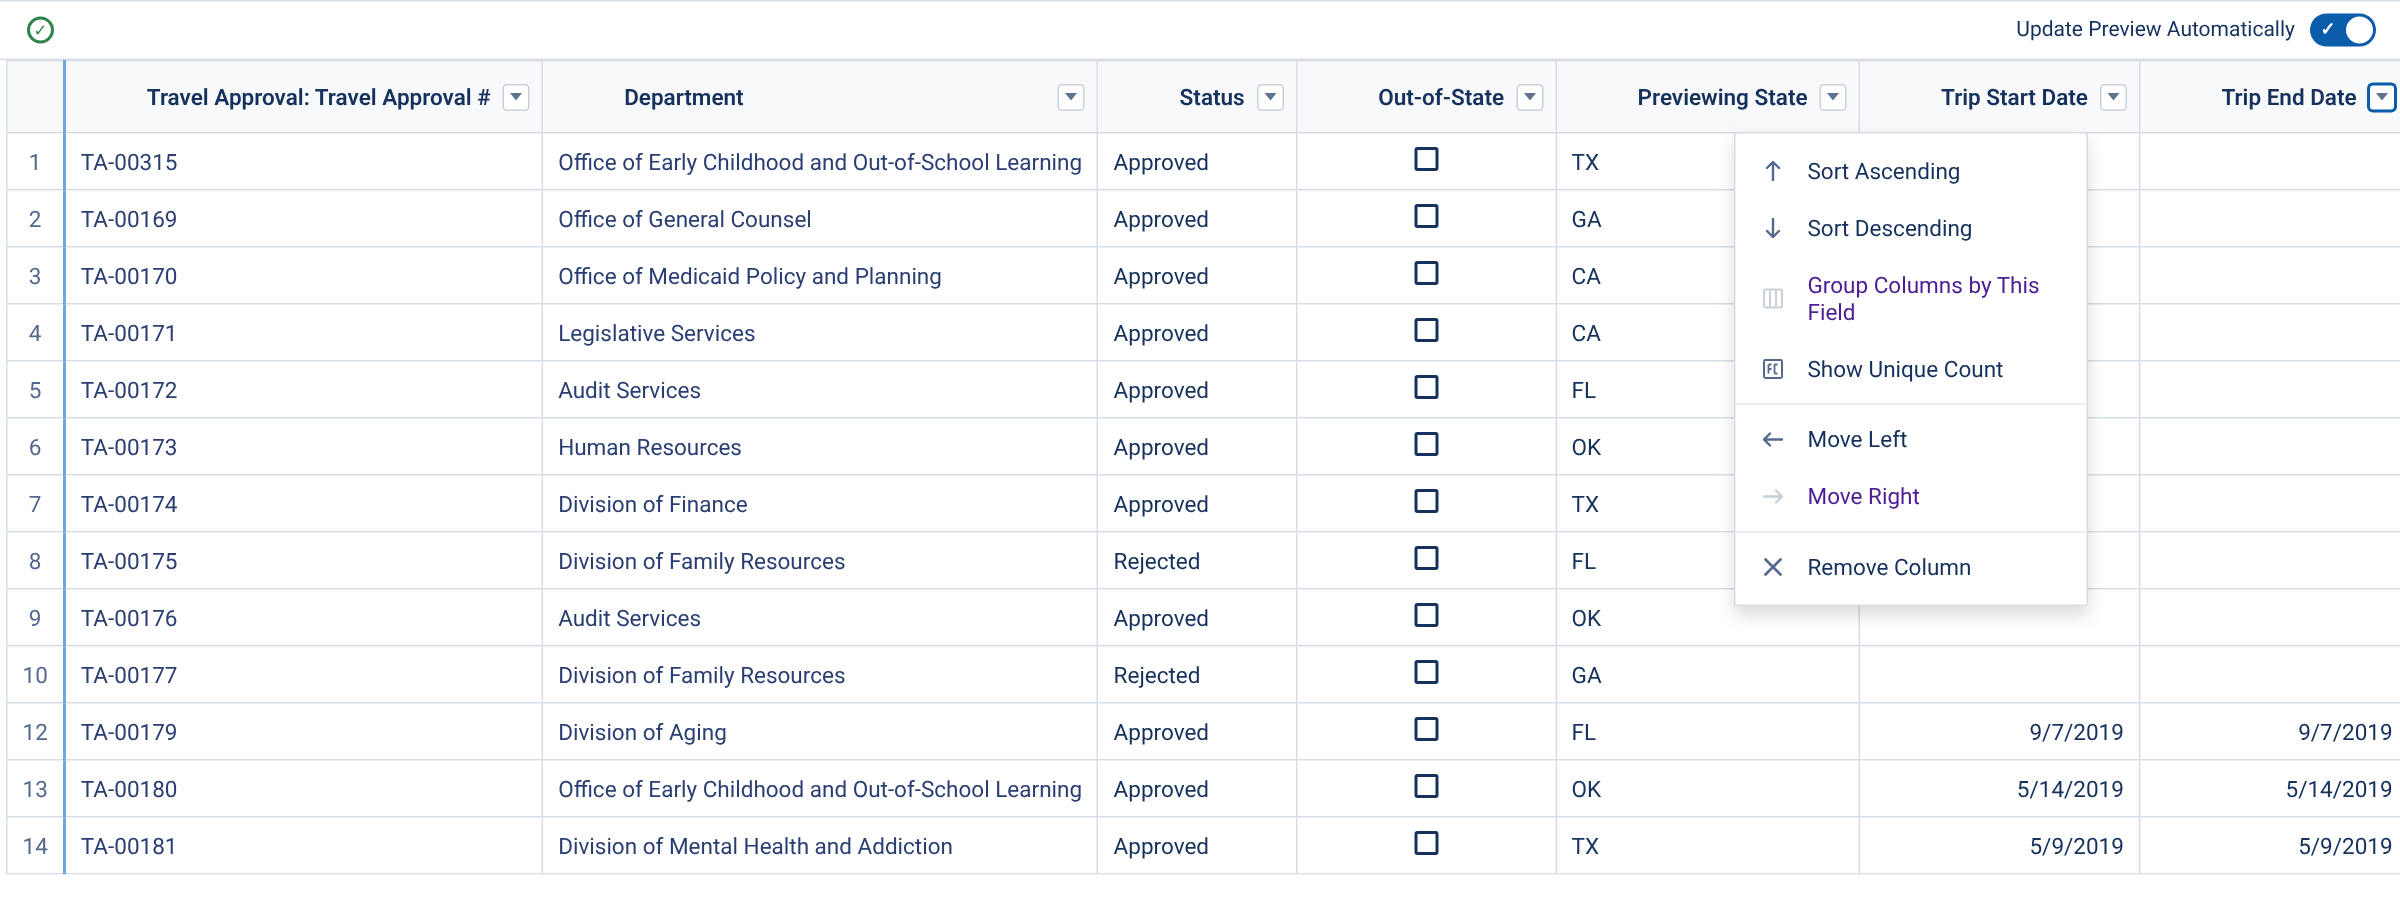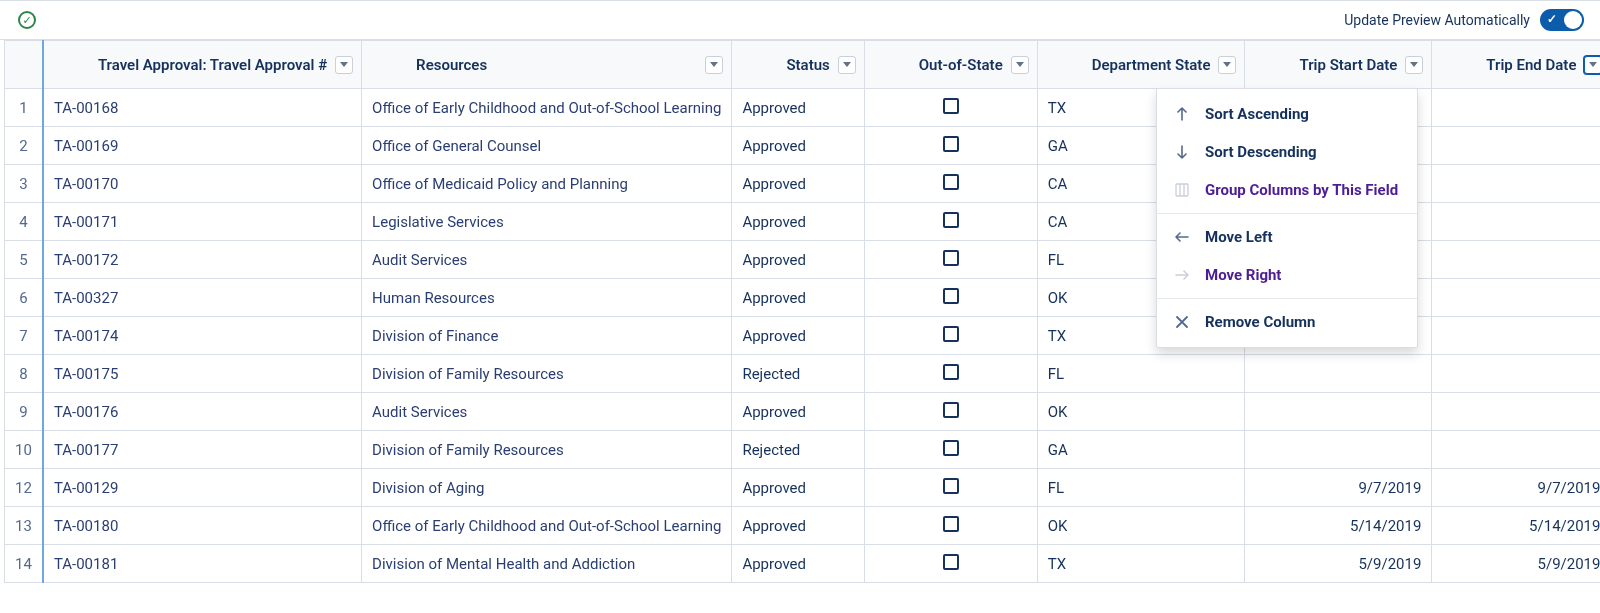--- a/index.html
+++ b/index.html
@@ -152,28 +152,27 @@
   col.c-end { width: 138px; }
 
   th.ta-col { border-left: 2px solid #6fa8dc; }
   td.ta-col { border-left: 2px solid #6fa8dc; }
 
   
   .column-menu {
     position: absolute;
     top: 48px;
     left: 1156px;
-    width: 262px;
+    width: 236px;
     background: #fff;
     border: 1px solid #d8dde6;
     border-radius: 2px;
     box-shadow: 0 6px 12px rgba(0,0,0,0.15);
     z-index: 10;
     padding: 6px 0;
-    font-weight: bold;
   }
   .menu-item {
     display: flex;
     align-items: center;
     gap: 14px;
     padding: 10px 16px;
     font-size: 15px;
     color: #16325c;
     cursor: pointer;
   }
@@ -230,21 +229,21 @@
           <span class="th-label">Travel Approval: Travel Approval #</span>
           <span class="dd-btn">
             <svg width="8" height="5" viewBox="0 0 8 5">
                   <path d="M0 0 L4 5 L8 0 Z" fill="currentColor"></path>
                 </svg>
           </span>
         </div>
       </th>
       <th>
         <div class="th-inner">
-          <span class="th-label">Resources</span>
+          <span class="th-label">Department</span>
           <span class="dd-btn">
             <svg width="8" height="5" viewBox="0 0 8 5">
                   <path d="M0 0 L4 5 L8 0 Z" fill="currentColor"></path>
                 </svg>
           </span>
         </div>
       </th>
       <th>
         <div class="th-inner">
           <span class="th-label">Status</span>
@@ -260,21 +259,21 @@
           <span class="th-label">Out-of-State</span>
           <span class="dd-btn">
             <svg width="8" height="5" viewBox="0 0 8 5">
                   <path d="M0 0 L4 5 L8 0 Z" fill="currentColor"></path>
                 </svg>
           </span>
         </div>
       </th>
       <th>
         <div class="th-inner">
-          <span class="th-label">Department State</span>
+          <span class="th-label">Previewing State</span>
           <span class="dd-btn">
             <svg width="8" height="5" viewBox="0 0 8 5">
                   <path d="M0 0 L4 5 L8 0 Z" fill="currentColor"></path>
                 </svg>
           </span>
         </div>
       </th>
       <th>
         <div class="th-inner">
           <span class="th-label">Trip Start Date</span>
@@ -293,21 +292,21 @@
                   <path d="M0 0 L4 5 L8 0 Z" fill="currentColor"></path>
                 </svg>
           </span>
         </div>
       </th>
     </tr>
   </thead>
   <tbody id="tbody">
         <tr>
           <td class="row-num">1</td>
-          <td class="ta-col"><span class="link">TA-00168</span></td>
+          <td class="ta-col"><span class="link">TA-00315</span></td>
           <td><span class="link">Office of Early Childhood and Out-of-School Learning</span></td>
           <td>Approved</td>
           <td class="center"><span class="checkbox"></span></td>
           <td>TX</td>
           <td class="right"></td>
           <td class="right"></td>
         </tr>
         <tr>
           <td class="row-num">2</td>
           <td class="ta-col"><span class="link">TA-00169</span></td>
@@ -343,21 +342,21 @@
           <td class="ta-col"><span class="link">TA-00172</span></td>
           <td><span class="link">Audit Services</span></td>
           <td>Approved</td>
           <td class="center"><span class="checkbox"></span></td>
           <td>FL</td>
           <td class="right"></td>
           <td class="right"></td>
         </tr>
         <tr>
           <td class="row-num">6</td>
-          <td class="ta-col"><span class="link">TA-00327</span></td>
+          <td class="ta-col"><span class="link">TA-00173</span></td>
           <td><span class="link">Human Resources</span></td>
           <td>Approved</td>
           <td class="center"><span class="checkbox"></span></td>
           <td>OK</td>
           <td class="right"></td>
           <td class="right"></td>
         </tr>
         <tr>
           <td class="row-num">7</td>
           <td class="ta-col"><span class="link">TA-00174</span></td>
@@ -393,21 +392,21 @@
           <td class="ta-col"><span class="link">TA-00177</span></td>
           <td><span class="link">Division of Family Resources</span></td>
           <td>Rejected</td>
           <td class="center"><span class="checkbox"></span></td>
           <td>GA</td>
           <td class="right"></td>
           <td class="right"></td>
         </tr>
         <tr>
           <td class="row-num">12</td>
-          <td class="ta-col"><span class="link">TA-00129</span></td>
+          <td class="ta-col"><span class="link">TA-00179</span></td>
           <td><span class="link">Division of Aging</span></td>
           <td>Approved</td>
           <td class="center"><span class="checkbox"></span></td>
           <td>FL</td>
           <td class="right">9/7/2019</td>
           <td class="right">9/7/2019</td>
         </tr>
         <tr>
           <td class="row-num">13</td>
           <td class="ta-col"><span class="link">TA-00180</span></td>
@@ -451,20 +450,29 @@
   <div class="menu-item disabled">
     <span class="mi-icon">
       <svg width="14" height="14" viewBox="0 0 14 14">
             <rect x="1" y="1" width="12" height="12" rx="1" fill="none" stroke="currentColor" stroke-width="1.3"></rect>
             <line x1="5" y1="1" x2="5" y2="13" stroke="currentColor" stroke-width="1.3"></line>
             <line x1="9" y1="1" x2="9" y2="13" stroke="currentColor" stroke-width="1.3"></line>
           </svg>
     </span>
     <span>Group Columns by This Field</span>
   </div>
+  <div class="menu-item">
+    <span class="mi-icon">
+      <svg width="14" height="14" viewBox="0 0 14 14">
+            <rect x="1" y="1" width="12" height="12" rx="1" fill="none" stroke="currentColor" stroke-width="1.3"></rect>
+            <path d="M4 4 L4 10 M4 4 L6 4 M4 7 L6 7 M8 4 L10 4 M8 4 L8 10 M8 10 L10 10" stroke="currentColor" stroke-width="1.2" fill="none"></path>
+          </svg>
+    </span>
+    <span>Show Unique Count</span>
+  </div>
   <div class="menu-sep"></div>
   <div class="menu-item">
     <span class="mi-icon">
       <svg width="14" height="14" viewBox="0 0 14 14">
             <path d="M13 7 L1 7 M1 7 L5 3 M1 7 L5 11" stroke="currentColor" stroke-width="1.6" fill="none" stroke-linecap="round"></path>
           </svg>
     </span>
     <span>Move Left</span>
   </div>
   <div class="menu-item disabled">

